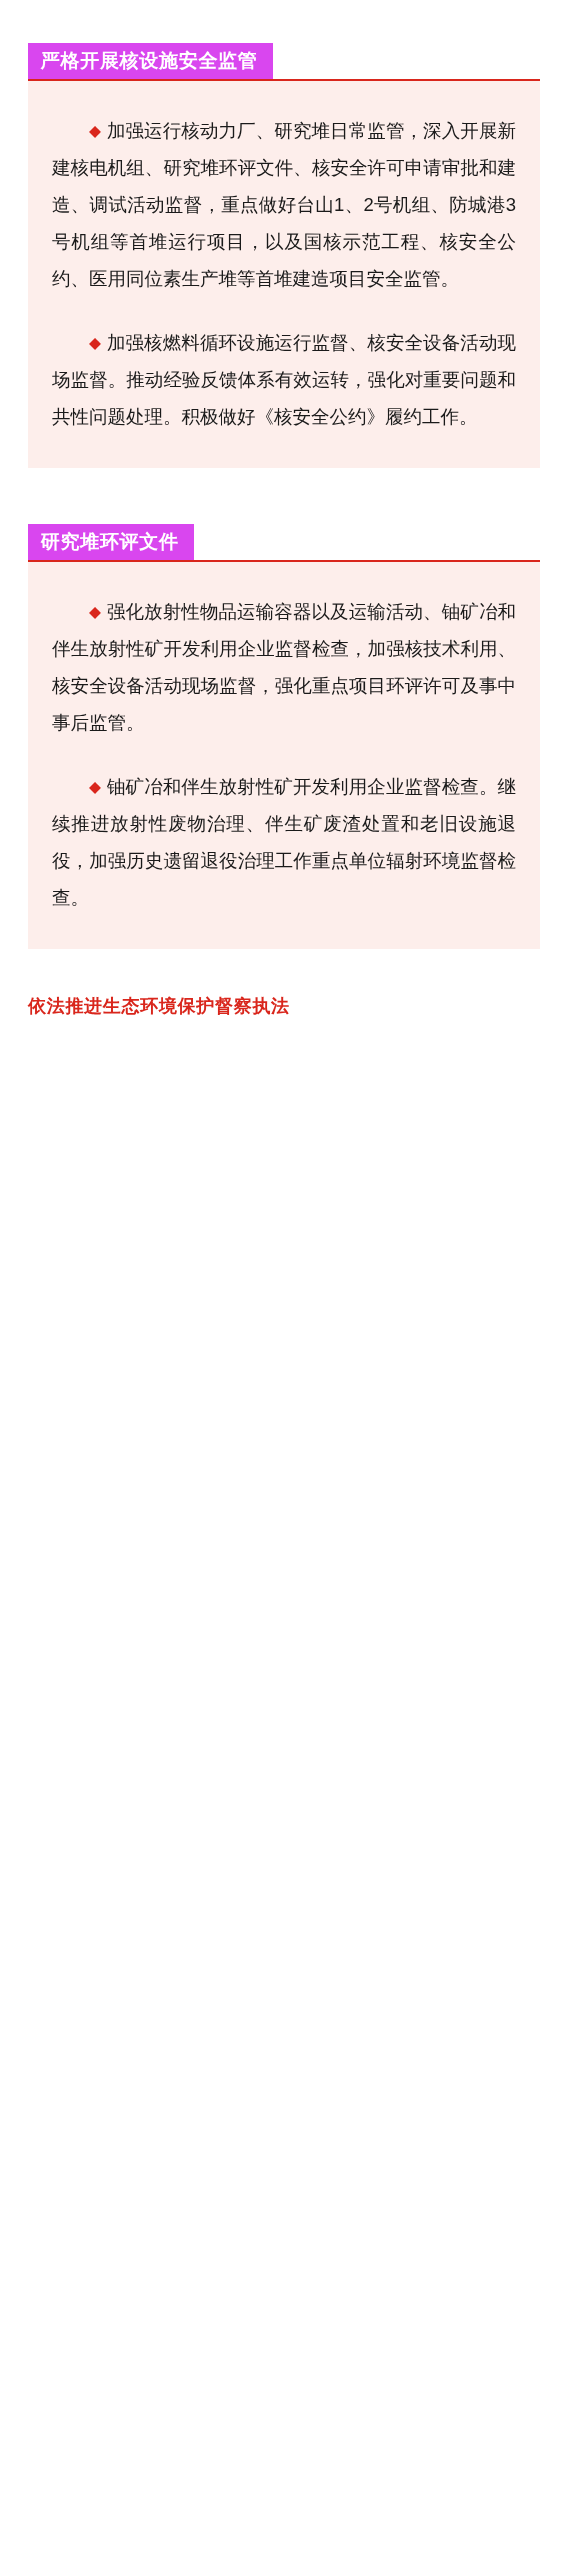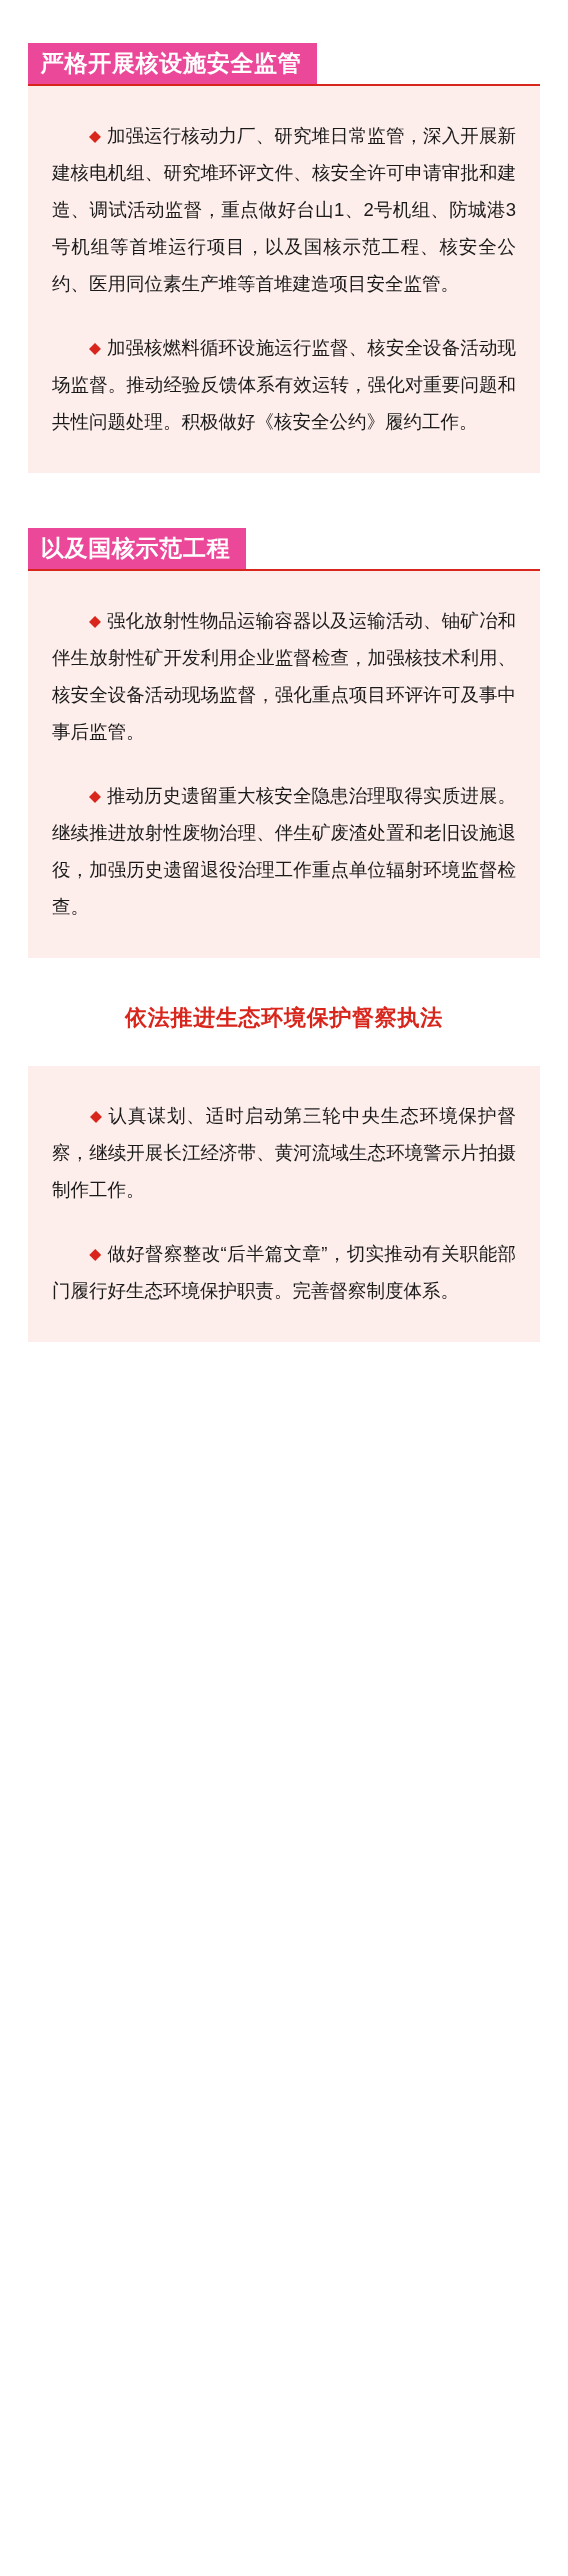--- a/index.html
+++ b/index.html
@@ -18,23 +18,23 @@
     box-sizing: border-box;
     padding: 43px 28px 28px 28px;
   }
   .section {
     margin-bottom: 37px;
   }
   
   .heading-bar {
     position: relative;
     display: inline-block;
-    background: #ec4899;
+    background: #d946ef;
     color: #ffffff;
-    font-size: 23px;
+    font-size: 19px;
     font-weight: bold;
     letter-spacing: 0.7px;
     padding: 7.8px 15.6px 7.8px 12.8px;
     line-height: 1.1;
   }
   .heading-wrap {
     position: relative;
     border-bottom: 2.8px solid #d9261c;
     padding-bottom: 0;
     margin-bottom: 0;
@@ -65,23 +65,22 @@
   }
   .diamond {
     color: #d9261c;
     font-size: 15.6px;
     line-height: 1;
     vertical-align: 1.4px;
     padding-right: 5.7px;
   }
   
   .subtitle {
-    text-align: center;
     color: #d9261c;
-    font-size: 22px;
+    font-size: 18px;
     font-weight: bold;
     letter-spacing: 0.7px;
     margin: 45px 0 33px 0;
   }
   .spacer-lg { height: 18.5px; }
 </style>
 </head>
 <body>
 
 <div class="page">
@@ -97,39 +96,31 @@
       <p class="para">
         <span class="lead"></span><span class="diamond">◆</span><span>加强核燃料循环设施运行监督、核安全设备活动现场监督。推动经验反馈体系有效运转，强化对重要问题和共性问题处理。积极做好《核安全公约》履约工作。</span>
       </p>
     </div>
   </div>
 
   <div class="spacer-lg"></div>
 
   <div class="section">
     <div class="heading-wrap">
-      <span class="heading-bar">以及国核示范工程</span>
+      <span class="heading-bar">研究堆环评文件</span>
     </div>
     <div class="card">
       <p class="para">
         <span class="lead"></span><span class="diamond">◆</span><span>强化放射性物品运输容器以及运输活动、铀矿冶和伴生放射性矿开发利用企业监督检查，加强核技术利用、核安全设备活动现场监督，强化重点项目环评许可及事中事后监管。</span>
       </p>
       <p class="para">
-        <span class="lead"></span><span class="diamond">◆</span><span>推动历史遗留重大核安全隐患治理取得实质进展。继续推进放射性废物治理、伴生矿废渣处置和老旧设施退役，加强历史遗留退役治理工作重点单位辐射环境监督检查。</span>
+        <span class="lead"></span><span class="diamond">◆</span><span>铀矿冶和伴生放射性矿开发利用企业监督检查。继续推进放射性废物治理、伴生矿废渣处置和老旧设施退役，加强历史遗留退役治理工作重点单位辐射环境监督检查。</span>
       </p>
     </div>
   </div>
 
   <div class="subtitle">依法推进生态环境保护督察执法</div>
 
   <div class="section">
-    <div class="card">
-      <p class="para">
-        <span class="lead"></span><span class="diamond">◆</span><span>认真谋划、适时启动第三轮中央生态环境保护督察，继续开展长江经济带、黄河流域生态环境警示片拍摄制作工作。</span>
-      </p>
-      <p class="para">
-        <span class="lead"></span><span class="diamond">◆</span><span>做好督察整改“后半篇文章”，切实推动有关职能部门履行好生态环境保护职责。完善督察制度体系。</span>
-      </p>
-    </div>
   </div>
 
 </div>
 
 
 </body></html>

